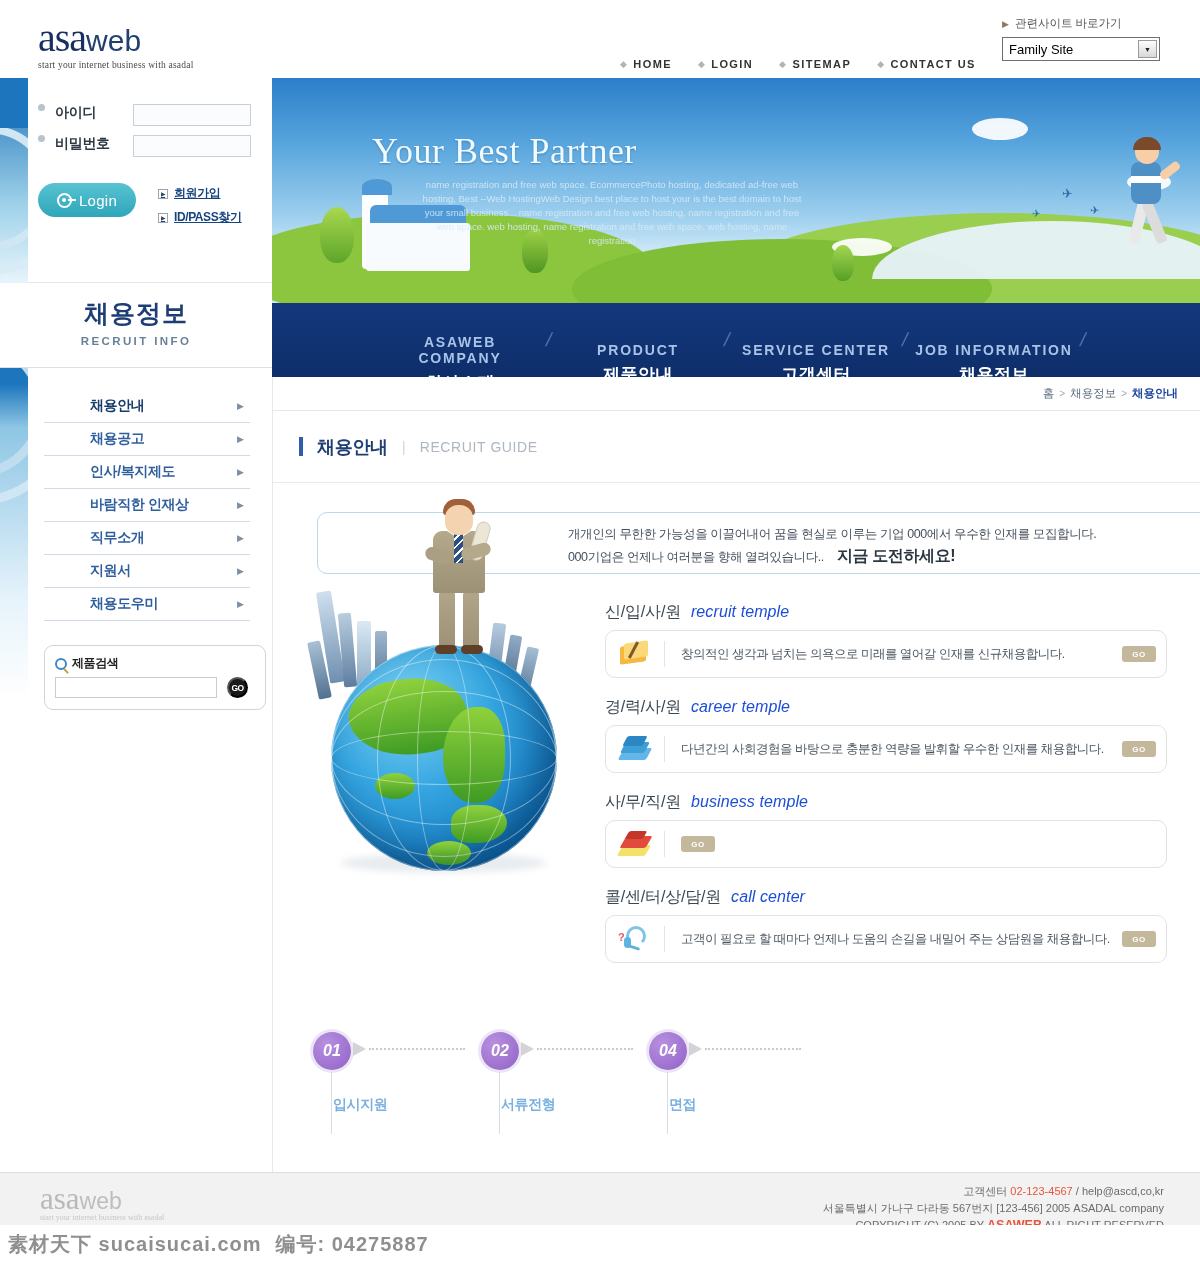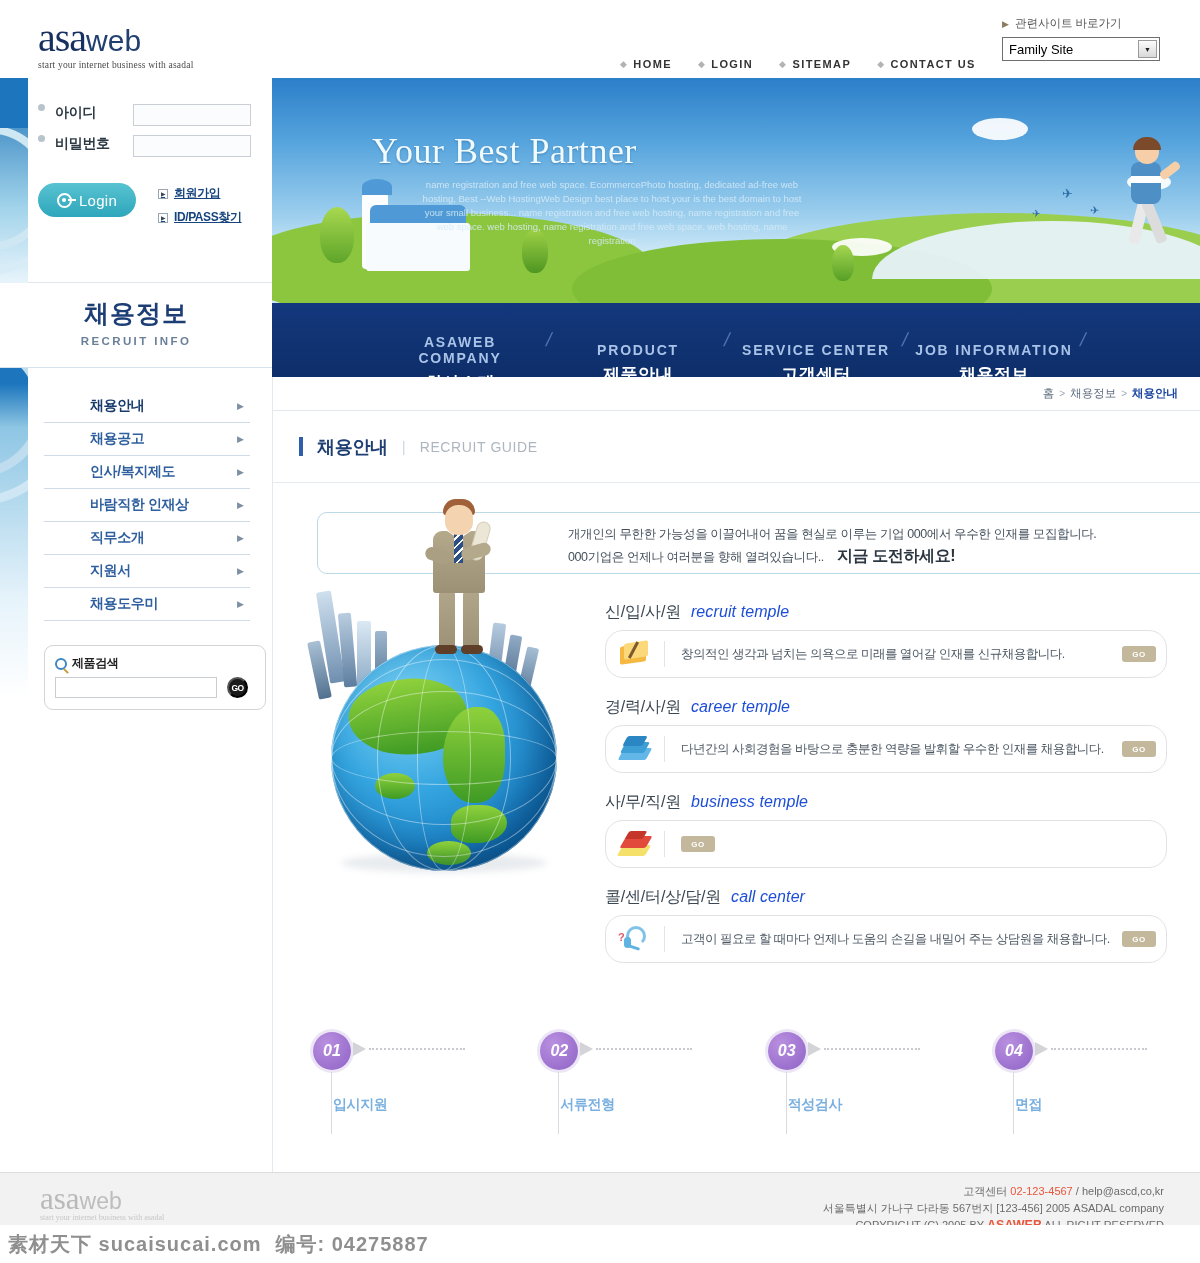--- a/index.html
+++ b/index.html
@@ -167,21 +167,21 @@
   .ld3{left:44px;top:128px;width:40px;height:26px;border-radius:50%;}
   .ld4{left:120px;top:160px;width:56px;height:38px;border-radius:48% 52% 60% 40%;}
   .ld5{left:96px;top:196px;width:44px;height:24px;border-radius:50%;}
   .globe-shadow{position:absolute;left:40px;top:358px;width:206px;height:20px;border-radius:50%;background:rgba(40,70,100,.10);filter:blur(3px);}
 
   
   .jobs { position:absolute; left:332px; top:225px; width:562px; }
   .job-head { display:flex; align-items:baseline; gap:10px; margin-bottom:7px;}
   .job-kr { font-size:16px; font-weight:normal; color:#3b4752; letter-spacing:-.2px;}
   .job-en { font-size:16px; color:#1d4ed8; font-style:italic; letter-spacing:.1px;}
-  .job-card { height:48px; border:1px solid #e2e2e2; border-radius:18px; background:#fff; display:flex; align-items:center; padding:0 10px 0 0; margin-bottom:19px;}
+  .job-card { height:48px; border:1px solid #e2e2e2; border-radius:10px; background:#fff; display:flex; align-items:center; padding:0 10px 0 0; margin-bottom:19px;}
   .job-ico { width:58px; display:flex; align-items:center; justify-content:center; }
   .job-div { width:1px; height:26px; background:#e4e4e4; margin-right:16px;}
   .job-desc { flex:1; font-size:12.5px; color:#4a5660; letter-spacing:-.5px;}
   .job-go { width:34px; height:16px; border-radius:3px; background:#c4b89c; color:#fff; font-size:8px; font-weight:bold; display:flex; align-items:center; justify-content:center; letter-spacing:.6px; cursor:pointer; border:none;}
 
   .ic { width:34px; height:30px; position:relative; }
   .ic-book .p1{position:absolute;left:2px;top:6px;width:26px;height:18px;background:#f5b942;border-radius:2px;transform:skewY(-8deg);}
   .ic-book .p2{position:absolute;left:6px;top:3px;width:24px;height:16px;background:#fbd87a;border-radius:2px;transform:skewY(-8deg);}
   .ic-book .pen{position:absolute;left:14px;top:2px;width:3px;height:18px;background:#7c5a2e;transform:rotate(28deg);}
   .ic-layer .l1{position:absolute;left:3px;top:14px;width:28px;height:12px;background:#63b7e8;transform:skewX(-28deg);border-radius:2px;}
@@ -189,21 +189,21 @@
   .ic-layer .l3{position:absolute;left:7px;top:2px;width:20px;height:10px;background:#2a87c4;transform:skewX(-28deg);border-radius:2px;}
   .ic-red .r1{position:absolute;left:2px;top:16px;width:28px;height:11px;background:#f5e16a;transform:skewX(-30deg);border-radius:2px;}
   .ic-red .r2{position:absolute;left:5px;top:7px;width:26px;height:12px;background:#e24a3c;transform:skewX(-30deg);border-radius:2px;}
   .ic-red .r3{position:absolute;left:9px;top:2px;width:18px;height:8px;background:#c4352a;transform:skewX(-30deg);border-radius:2px;}
   .ic-head .band{position:absolute;left:8px;top:2px;width:20px;height:20px;border:3px solid #7fc4e8;border-radius:50%;border-bottom-color:transparent;}
   .ic-head .ear{position:absolute;left:6px;top:13px;width:7px;height:11px;background:#5fb3e0;border-radius:4px;}
   .ic-head .mic{position:absolute;left:10px;top:22px;width:12px;height:3px;background:#5fb3e0;border-radius:2px;transform:rotate(18deg);}
   .ic-head .q{position:absolute;left:0;top:7px;font-size:11px;color:#e05a6a;font-weight:bold;}
 
   
-  .steps { position:absolute; left:40px; top:655px; width:850px; height:105px; display:flex;justify-content:space-between; }
+  .steps { position:absolute; left:40px; top:655px; width:850px; height:105px; display:flex; }
   .step { position:relative; width:168px; }
   .step-circ { width:38px; height:38px; border-radius:50%; background:radial-gradient(circle at 34% 30%,#b98fe0,#8e63c6); color:#fff; font-size:16px; font-weight:bold; display:flex; align-items:center; justify-content:center; font-style:italic; box-shadow:0 0 0 3px rgba(170,135,214,.22);}
   .step-arrow { position:absolute; left:40px; top:10px; width:0;height:0; border-left:13px solid #d3d3d8; border-top:7px solid transparent; border-bottom:7px solid transparent;}
   .step-dots { position:absolute; left:56px; top:16px; width:96px; border-top:2px dotted #c9c9cf;}
   .step-vline { position:absolute; left:18px; top:40px; width:1px; height:62px; background:#dadae0;}
   .step-label { position:absolute; left:20px; top:64px; font-size:14px; color:#7ab0e0; font-weight:bold; letter-spacing:-.4px;}
 
   
   .footer { position:absolute; left:0; top:1172px; width:1200px; height:66px; background:#f2f2f2; border-top:1px solid #dcdcdc;}
   .f-logo { position:absolute; left:40px; top:10px; font-family:"Liberation Serif", serif; font-size:31px; color:#b9b9b9; line-height:1;}
@@ -564,27 +564,20 @@
         <div class="step-label">입시지원</div>
       </div>
       <div class="step">
         <div class="step-circ">02</div>
         <div class="step-arrow"></div>
         <div class="step-dots"></div>
         <div class="step-vline"></div>
         <div class="step-label">서류전형</div>
       </div>
       <div class="step">
-        <div class="step-circ">03</div>
-        <div class="step-arrow"></div>
-        <div class="step-dots"></div>
-        <div class="step-vline"></div>
-        <div class="step-label">적성검사</div>
-      </div>
-      <div class="step">
         <div class="step-circ">04</div>
         <div class="step-arrow"></div>
         <div class="step-dots"></div>
         <div class="step-vline"></div>
         <div class="step-label">면접</div>
       </div>
     </div>
 
   </div>
 

